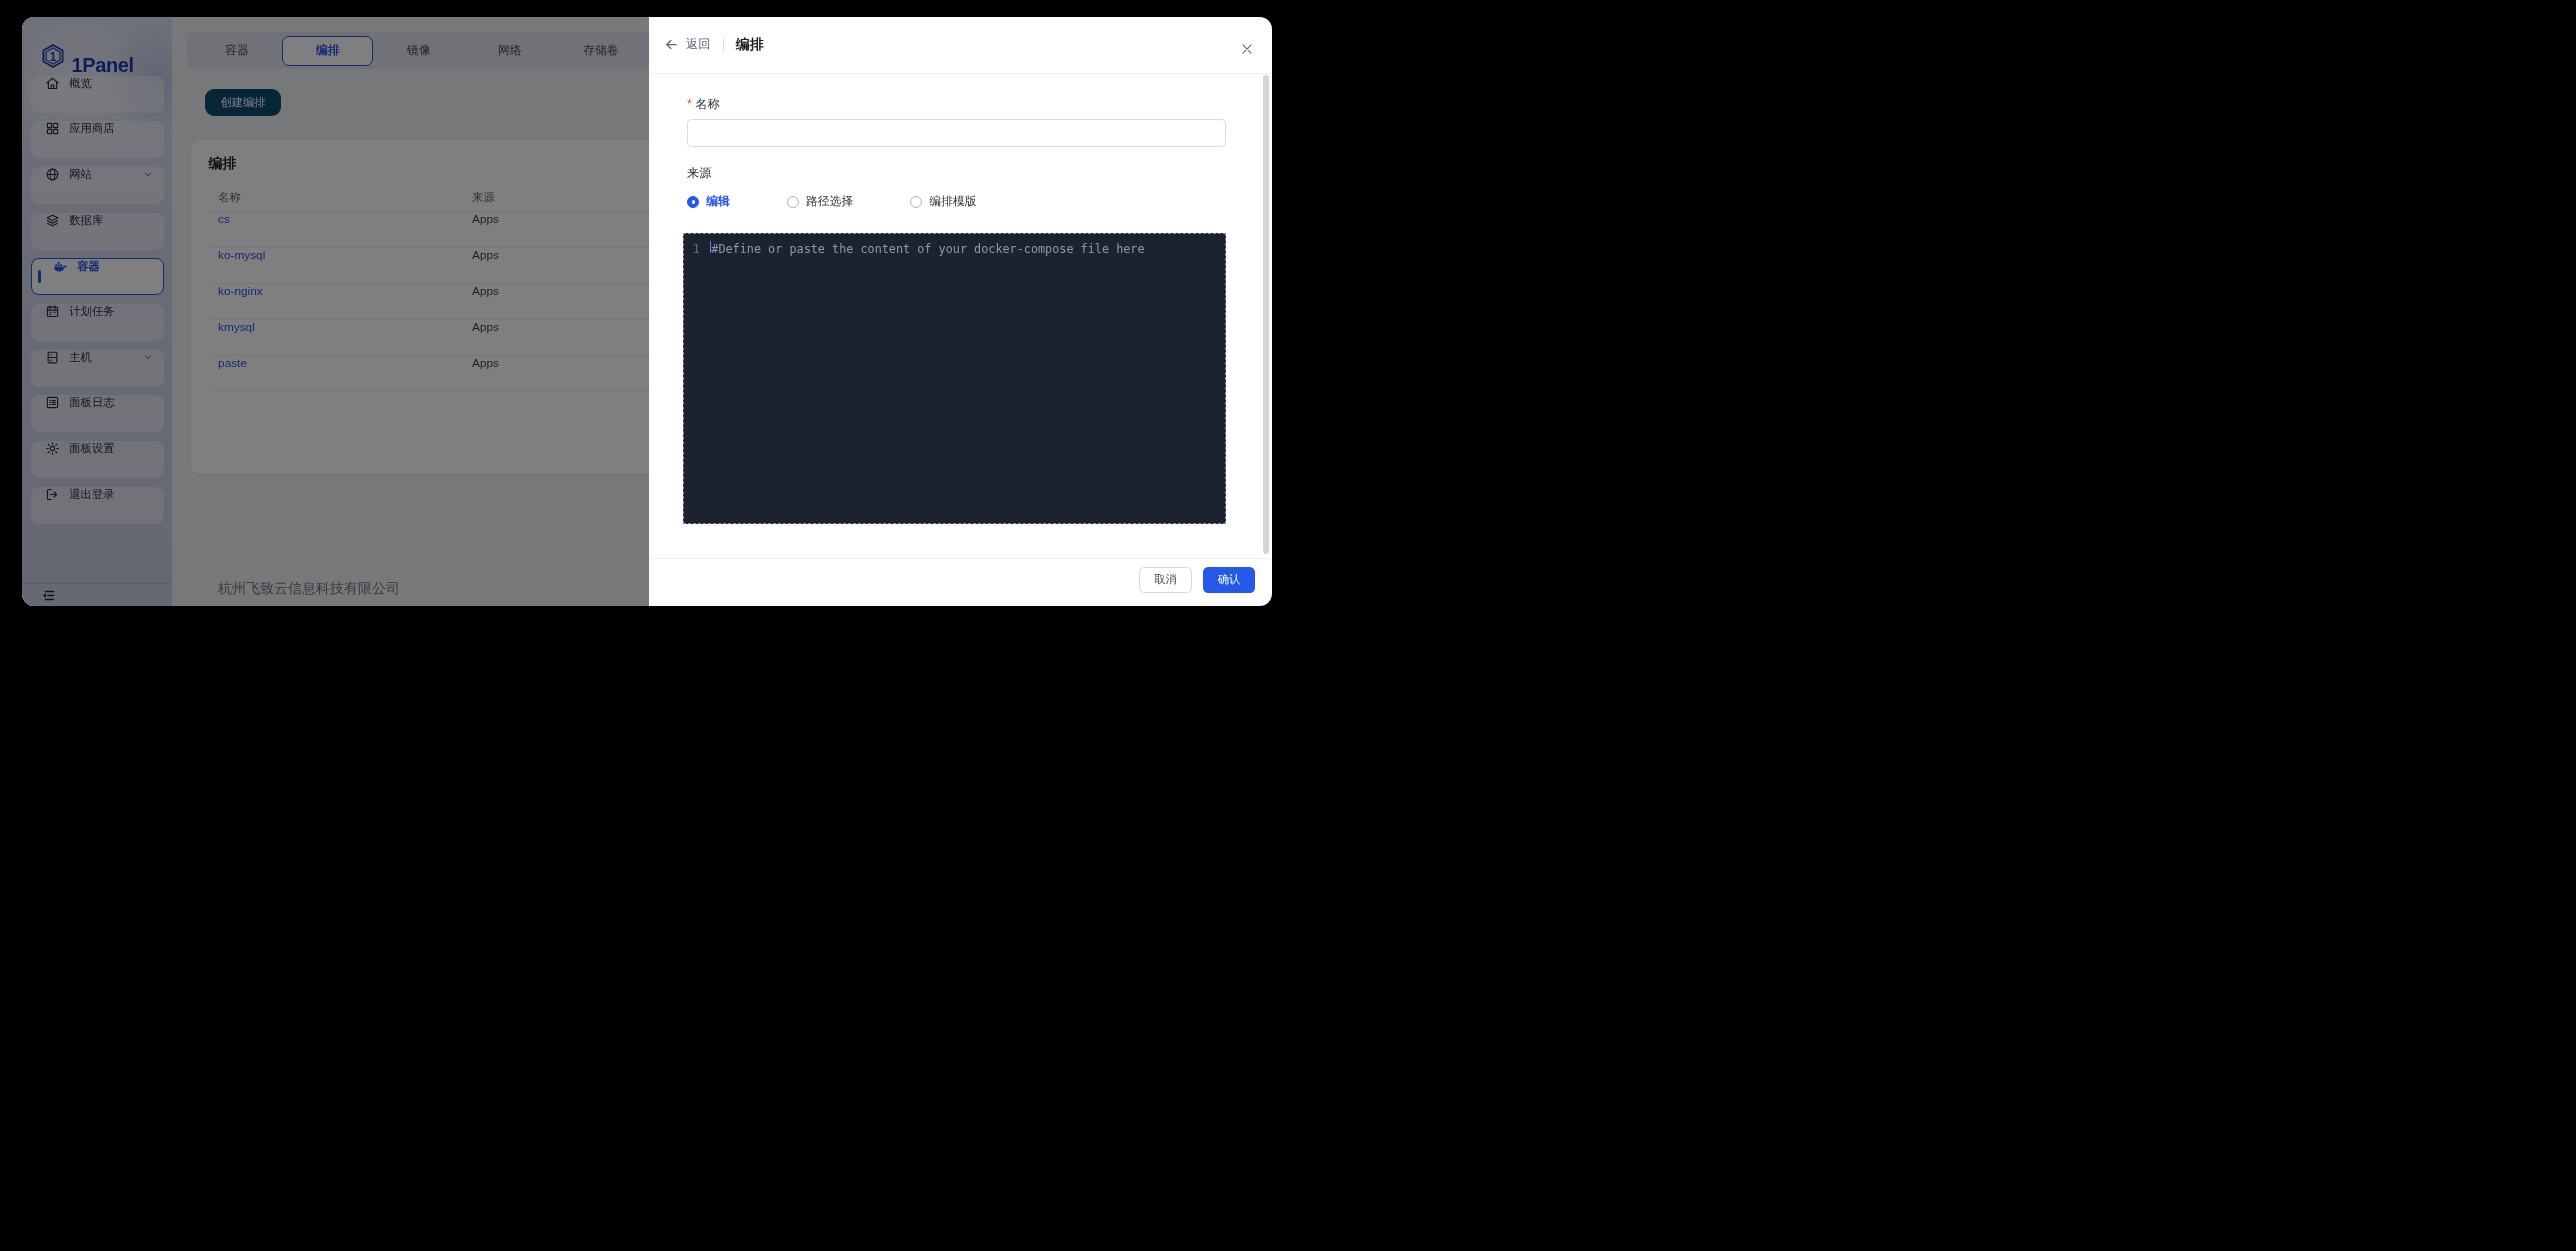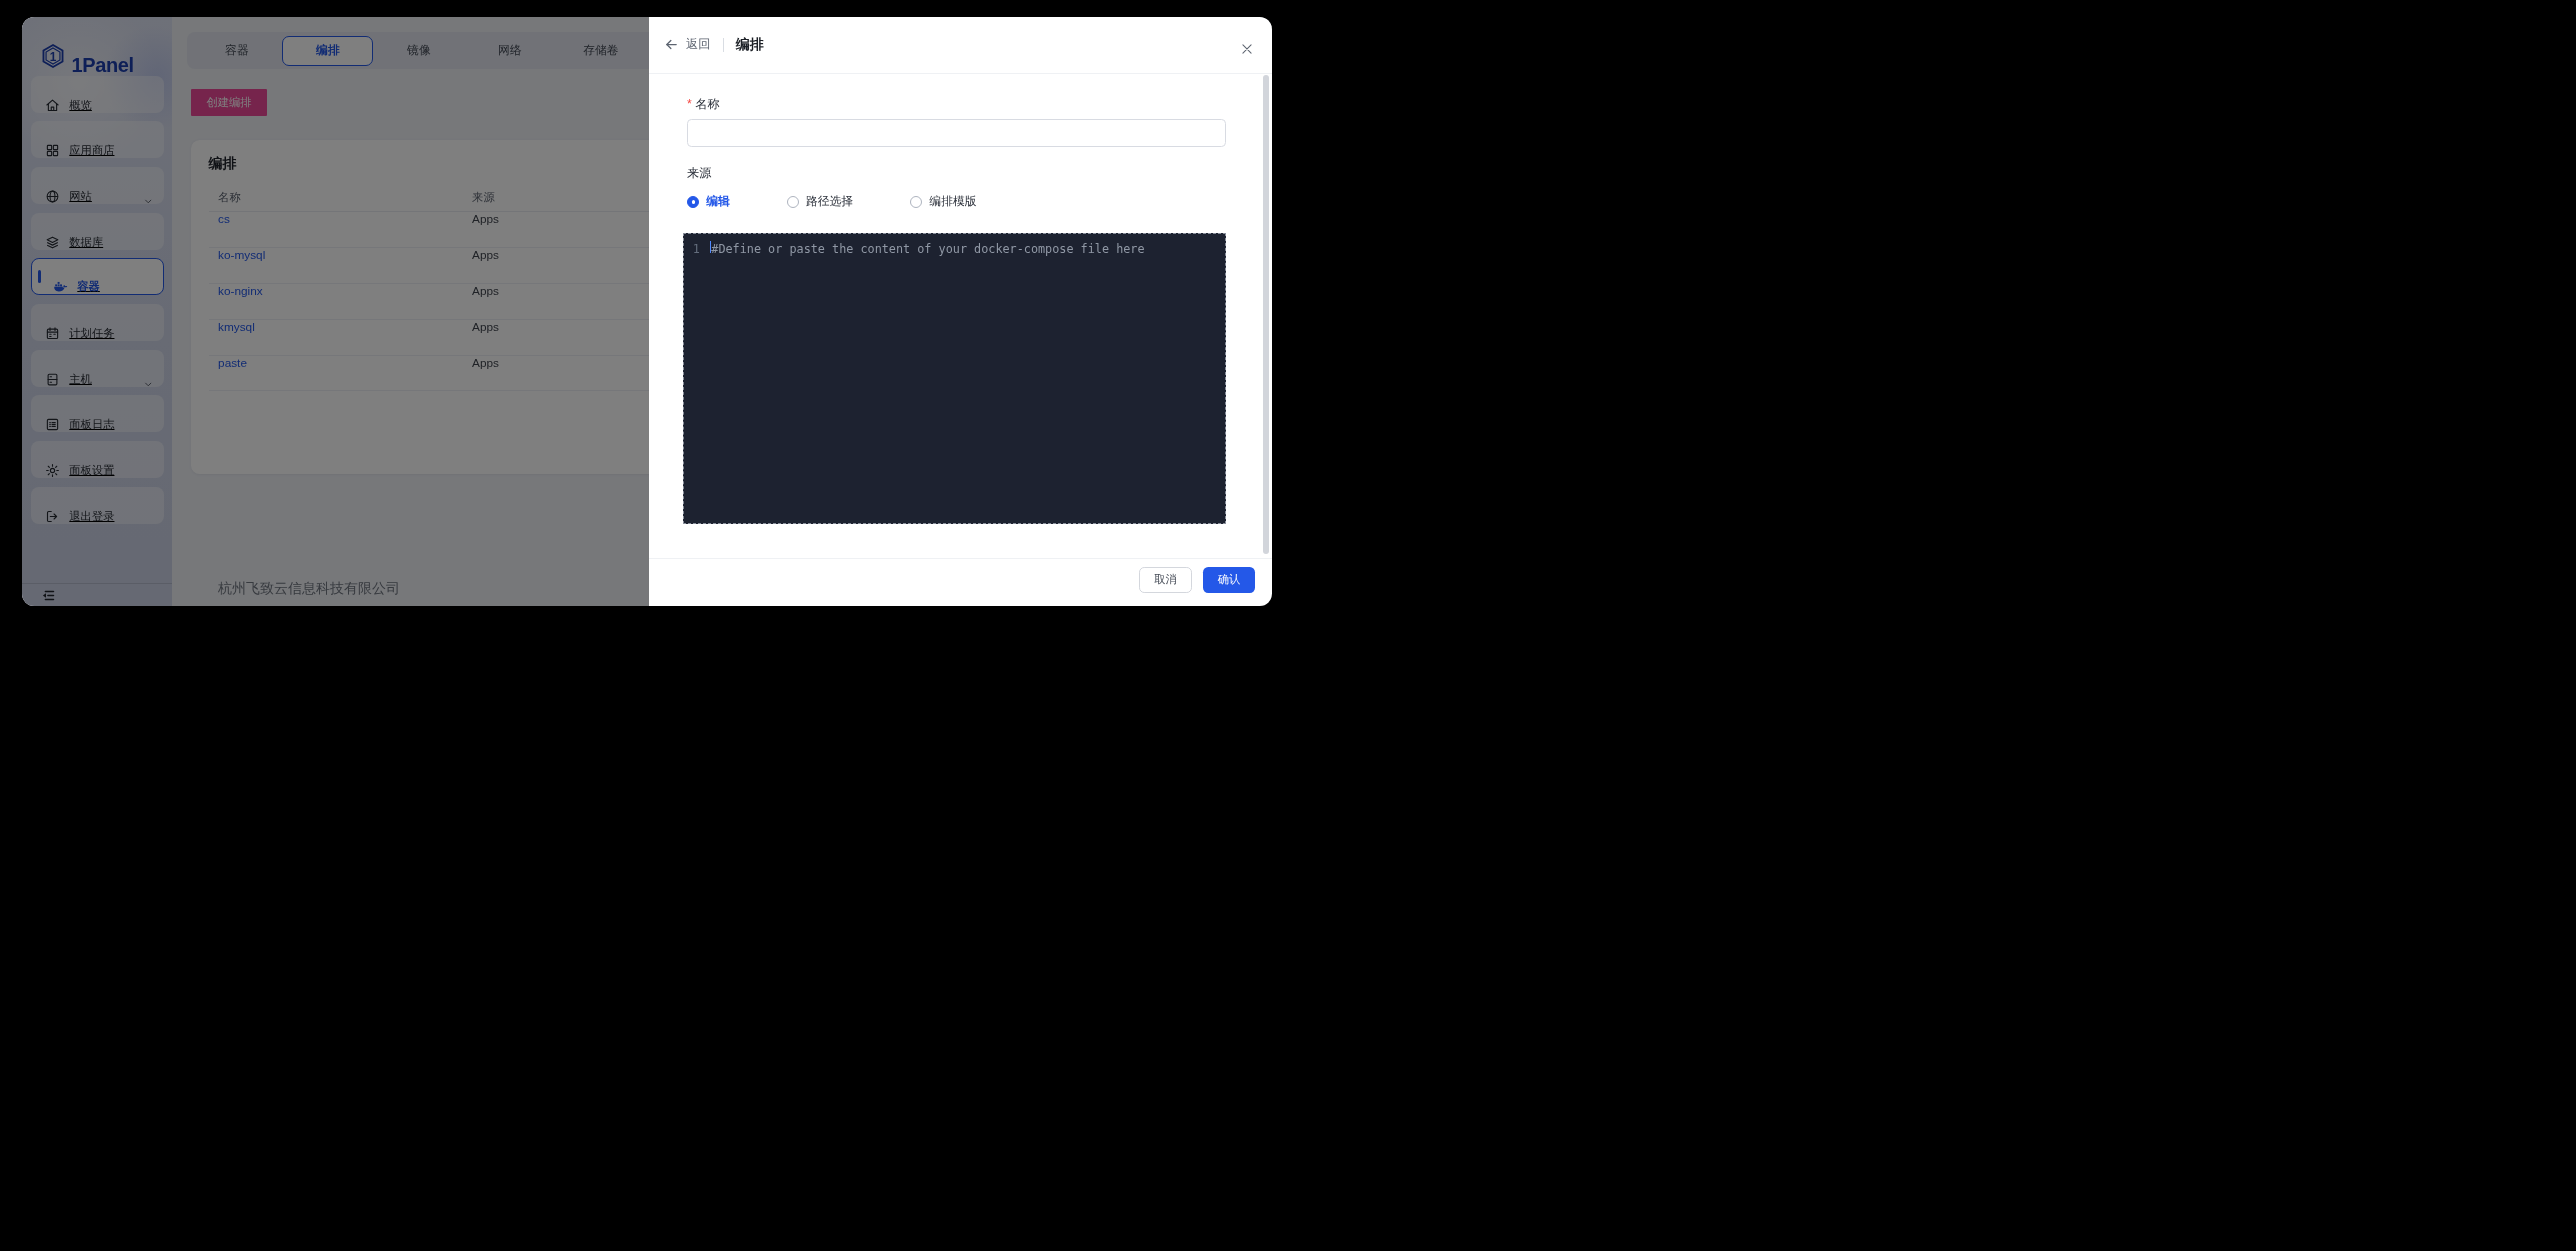--- a/index.html
+++ b/index.html
@@ -15,21 +15,21 @@
     background:linear-gradient(180deg,#dde2f2 0%,#d0d6e9 55%,#ccd2e6 100%); overflow:hidden; }
   .sidebar .blob1 { position:absolute; left:-26px; top:-17.5px; width:166px; height:166px; border-radius:50%;
     background:radial-gradient(circle,rgba(255,255,255,.5),rgba(255,255,255,0) 70%); }
   .sidebar .blob2 { position:absolute; right:-35px; top:8.7px; width:105px; height:105px; border-radius:50%;
     background:radial-gradient(circle,rgba(130,150,230,.28),rgba(130,150,230,0) 70%); }
   .logo { position:absolute; left:17.5px; top:17.5px; display:flex; align-items:center; gap:6.1px; }
   .logo svg { width:26px; height:26px; }
   .logo-text { font-size:20px; font-weight:bold; color:#1d3fae; letter-spacing:-0.4px;margin-top:20px; }
   .menu { position:absolute; left:8.7px; top:59px; width:133px; display:flex; flex-direction:column; gap:8.7px; }
   .menu-item { position:relative; height:37px; border-radius:7.9px; background:rgba(255,255,255,.45);
-    display:flex; align-items:flex-end; padding:0 10.5px 0 14px; cursor:pointer;text-decoration:underline; }
+    display:flex; align-items:flex-start; padding:0 10.5px 0 14px; cursor:pointer; }
   .menu-item .icon { width:15px; height:15px; display:flex; align-items:center; justify-content:center; color:#262b33; }
   .menu-item .icon svg { width:15px; height:15px; }
   .menu-item .mi-label { margin-left:9.6px; font-size:11.3px; color:#262b33; }
   .menu-item .chevron { display:none; margin-left:auto; color:#565d68; width:10.5px; height:10.5px; }
   .menu-item.has-chevron .chevron { display:block; }
   .menu-item .active-bar { display:none; }
   .menu-item.active { background:#fff; border:1.7px solid #2458e8; padding-left:21px; }
   .menu-item.active .active-bar { display:block; position:absolute; left:6.1px; top:10.5px; width:3.5px; height:13px;
     border-radius:1.7px; background:#2458e8; }
   .menu-item.active .icon, .menu-item.active .mi-label { color:#2458e8; }
@@ -39,22 +39,22 @@
   .collapse-btn svg { width:15px; height:15px; }
 
   
   .main { position:absolute; left:150px; top:0; right:0; bottom:0; }
   .tabbar { position:absolute; left:15px; top:15.7px; width:490px; height:37px; border-radius:7.9px;
     background:#e2e5ee; display:flex; align-items:center; padding:0 4.4px; }
   .tab { width:91px; height:30px; display:flex; align-items:center; justify-content:center;
     font-size:11.8px; color:#434955; border-radius:7px; cursor:pointer; }
   .tab.active { background:#fff; border:1.3px solid #2458e8; color:#2458e8; font-weight:bold; }
 
-  .create-btn { position:absolute; left:19px; top:72px; width:76px; height:27px; border-radius:1px;
-    background:#ec4899; color:#fff; font-size:11.3px; display:flex; align-items:center; justify-content:center;
+  .create-btn { position:absolute; left:33px; top:72px; width:76px; height:27px; border-radius:9px;
+    background:#0c4a6e; color:#fff; font-size:11.3px; display:flex; align-items:center; justify-content:center;
     cursor:pointer; border:none; }
 
   .card { position:absolute; left:19px; top:123px; width:494px; height:334px; background:#fff;
     border-radius:8.7px; box-shadow:0 0.9px 2.6px rgba(20,30,60,.06); }
   .card-title { position:absolute; left:17.5px; top:15px; font-size:14px; font-weight:bold; color:#20242c; }
   .thead { position:absolute; left:17.5px; top:45px; right:0; height:25px; display:flex; align-items:center; }
   .th { font-size:11.3px; color:#5c6370; }
   .th.c1 { width:254px; padding-left:9.6px; }
   .th.c2 { padding-left:9.6px; }
   .tbody { position:absolute; left:17.5px; top:71px; right:0; }

